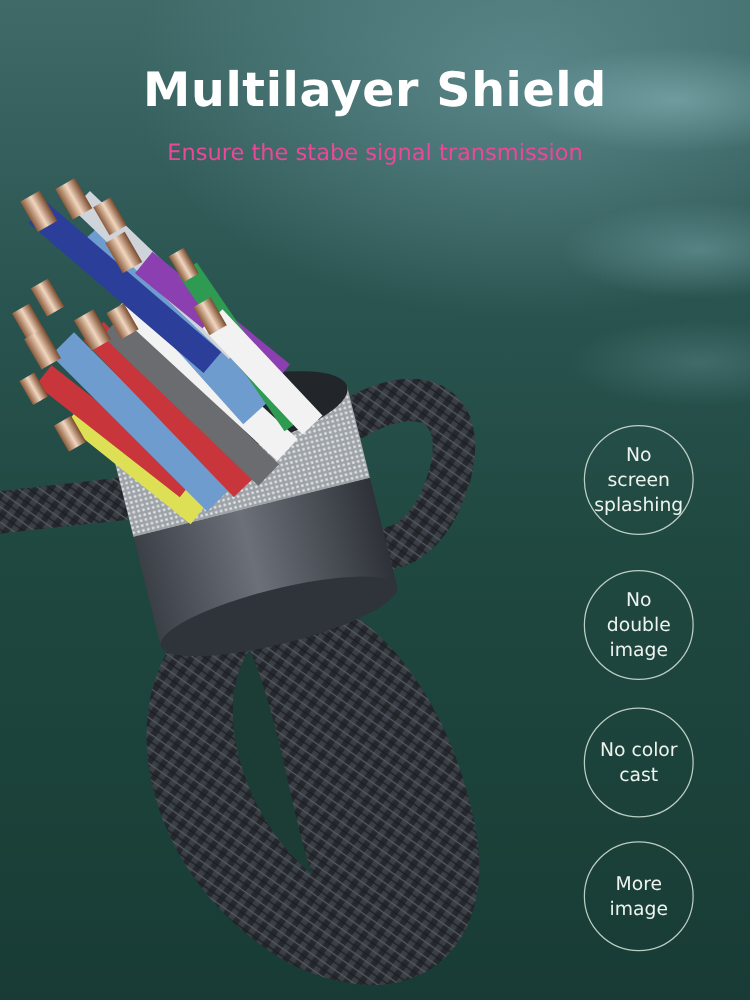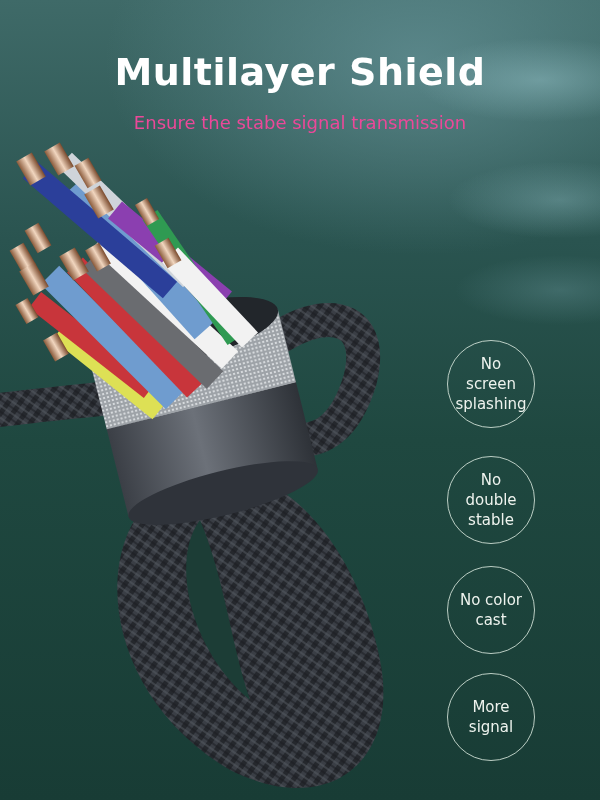--- a/index.html
+++ b/index.html
@@ -15,21 +15,21 @@
       linear-gradient(180deg, #3f6a68 0%, #2a5450 30%, #1f4840 55%, #183c35 100%);
   }
   .header { position: absolute; left: 0; top: 50px; width: 600px; text-align: center; color: #fff; }
   .title { font-size: 38px; font-weight: bold; letter-spacing: 0.5px; }
   .subtitle { margin-top: 18px; font-size: 18px; color: #ec4899; }
 
   
   .art { position: absolute; left: 0; top: 0; width: 600px; height: 800px; }
 
   .badge {
-    position: absolute; left: 447px; width: 88px; height: 88px;
+    position: absolute; left: 467px; width: 88px; height: 88px;
     border: 1.5px solid rgba(215,230,220,0.85); border-radius: 50%;
     display: flex; align-items: center; justify-content: center; text-align: center;
     color: #eef3ee; font-size: 15px; line-height: 20px; padding: 0 6px;
   }
 </style>
 </head>
 <body>
 
 <div class="header">
   <div class="title">Multilayer Shield</div>
@@ -101,20 +101,20 @@
     <rect x="25" y="265" width="18" height="28" transform="rotate(-30 34 279)"></rect>
     <rect x="20" y="300" width="14" height="22" transform="rotate(-30 27 311)"></rect>
     <rect x="48" y="335" width="16" height="24" transform="rotate(-30 56 347)"></rect>
   </g>
 </svg>
 
 <div class="badge" style="top:340px">
   <span>No screen splashing</span>
 </div>
 <div class="badge" style="top:456px">
-  <span>No double stable</span>
+  <span>No double image</span>
 </div>
 <div class="badge" style="top:566px">
   <span>No color cast</span>
 </div>
 <div class="badge" style="top:673px">
-  <span>More signal</span>
+  <span>More image</span>
 </div>
 
 </body></html>

